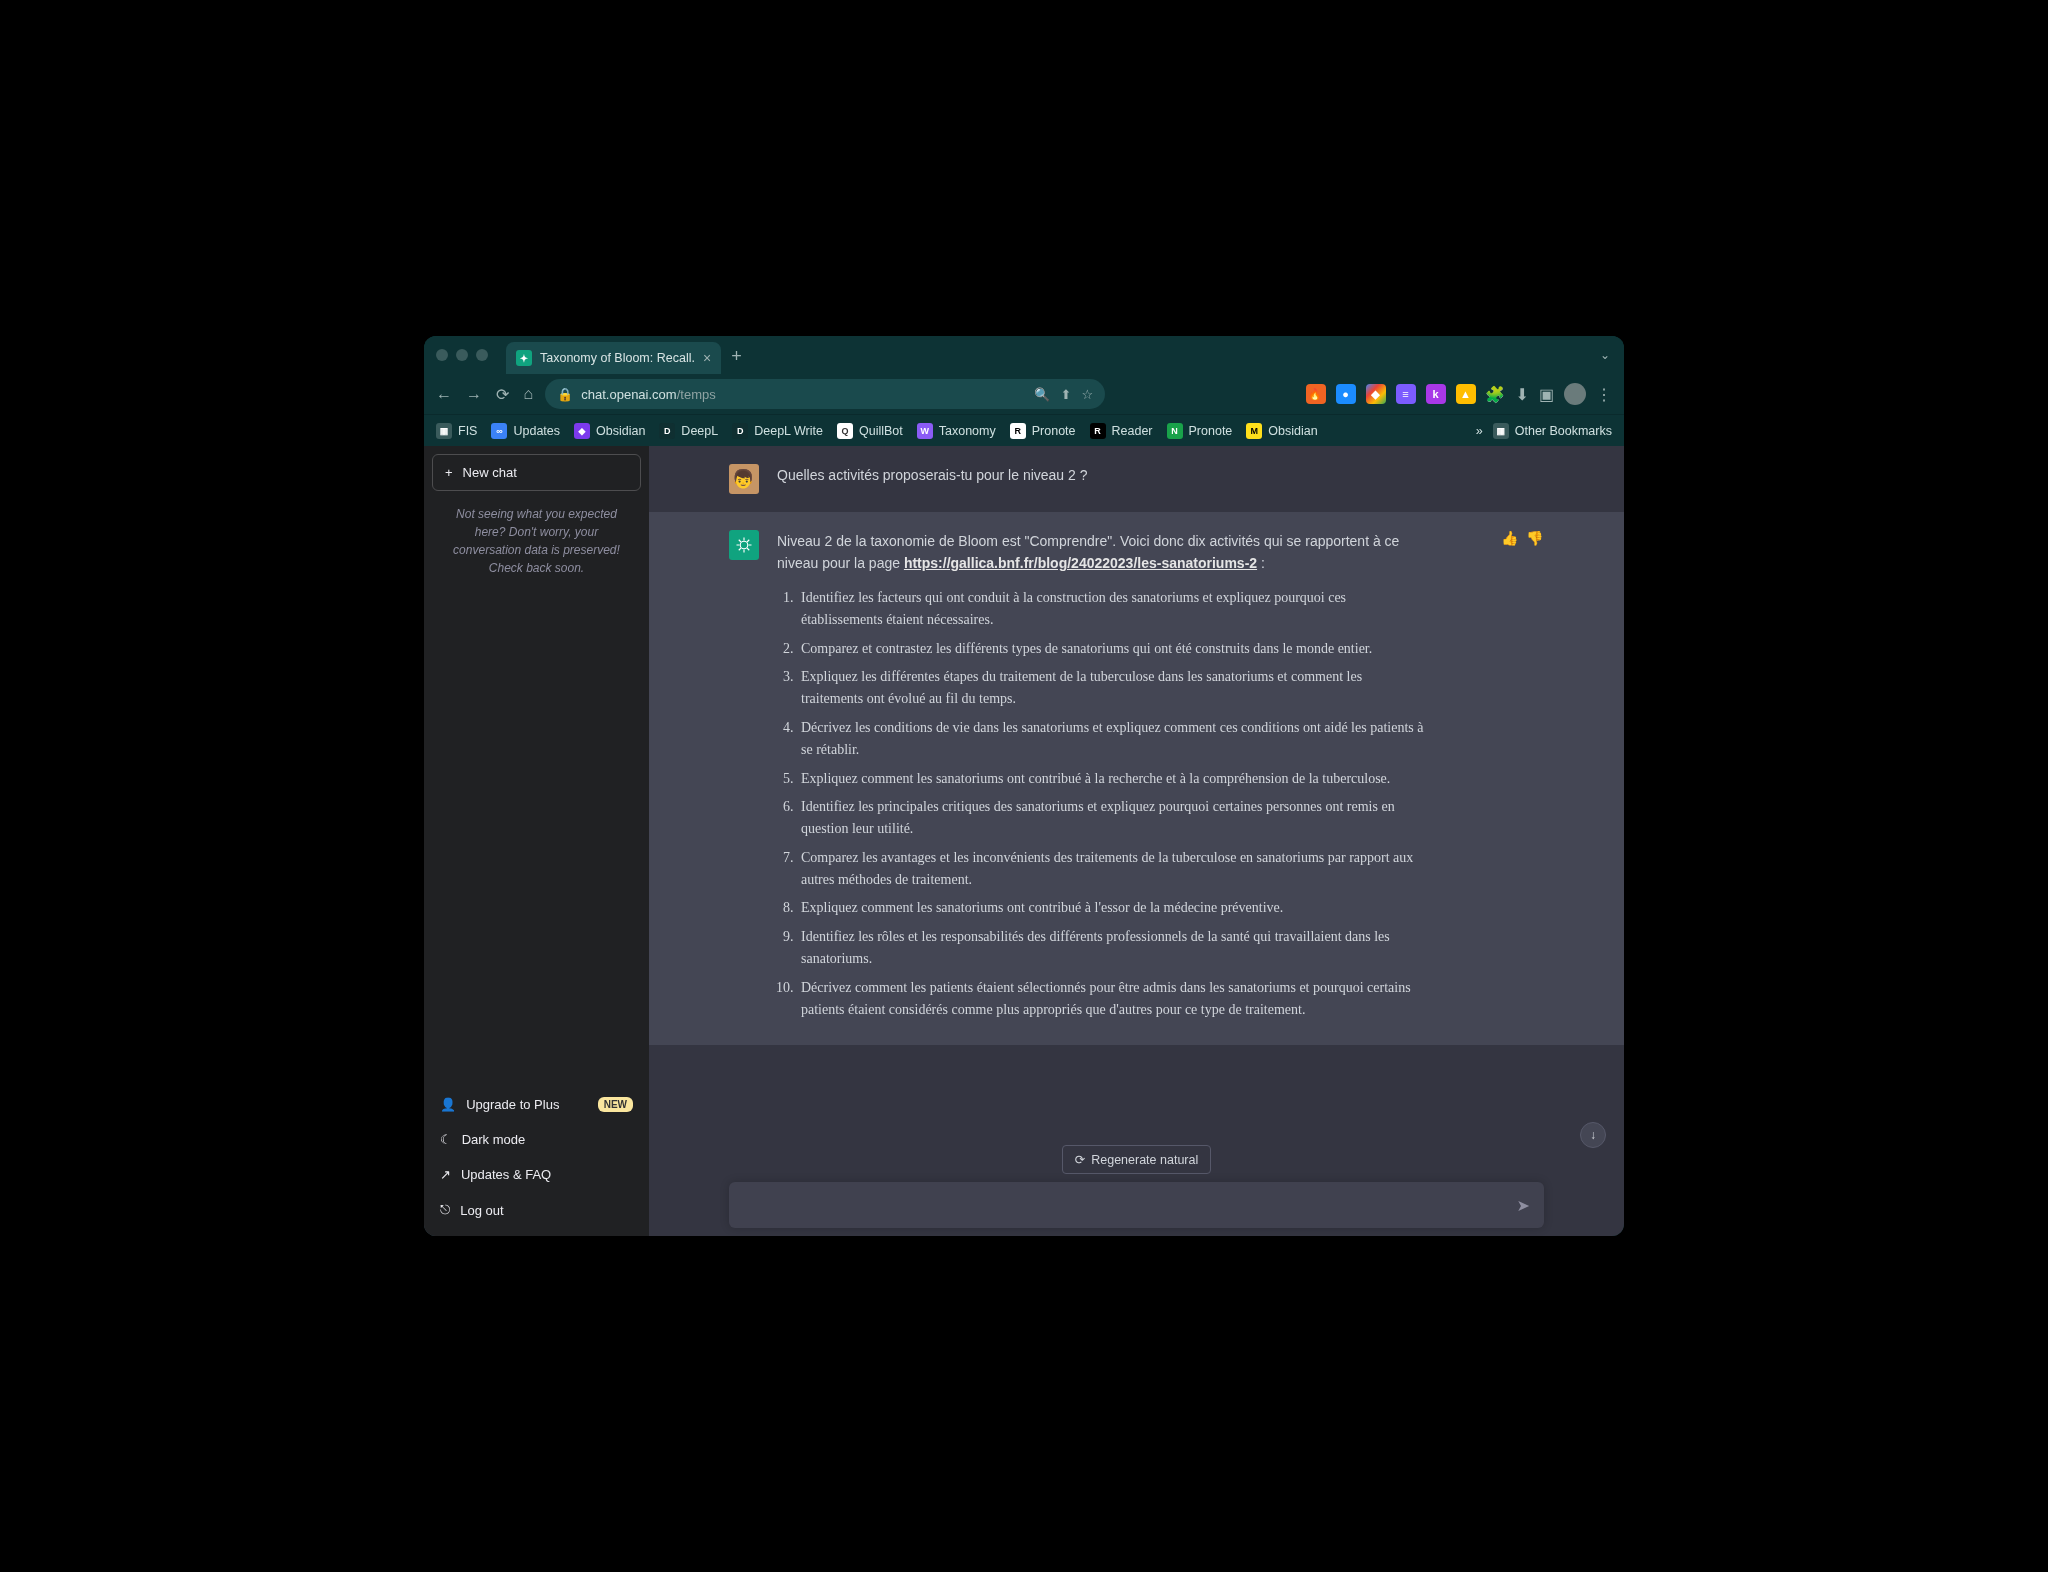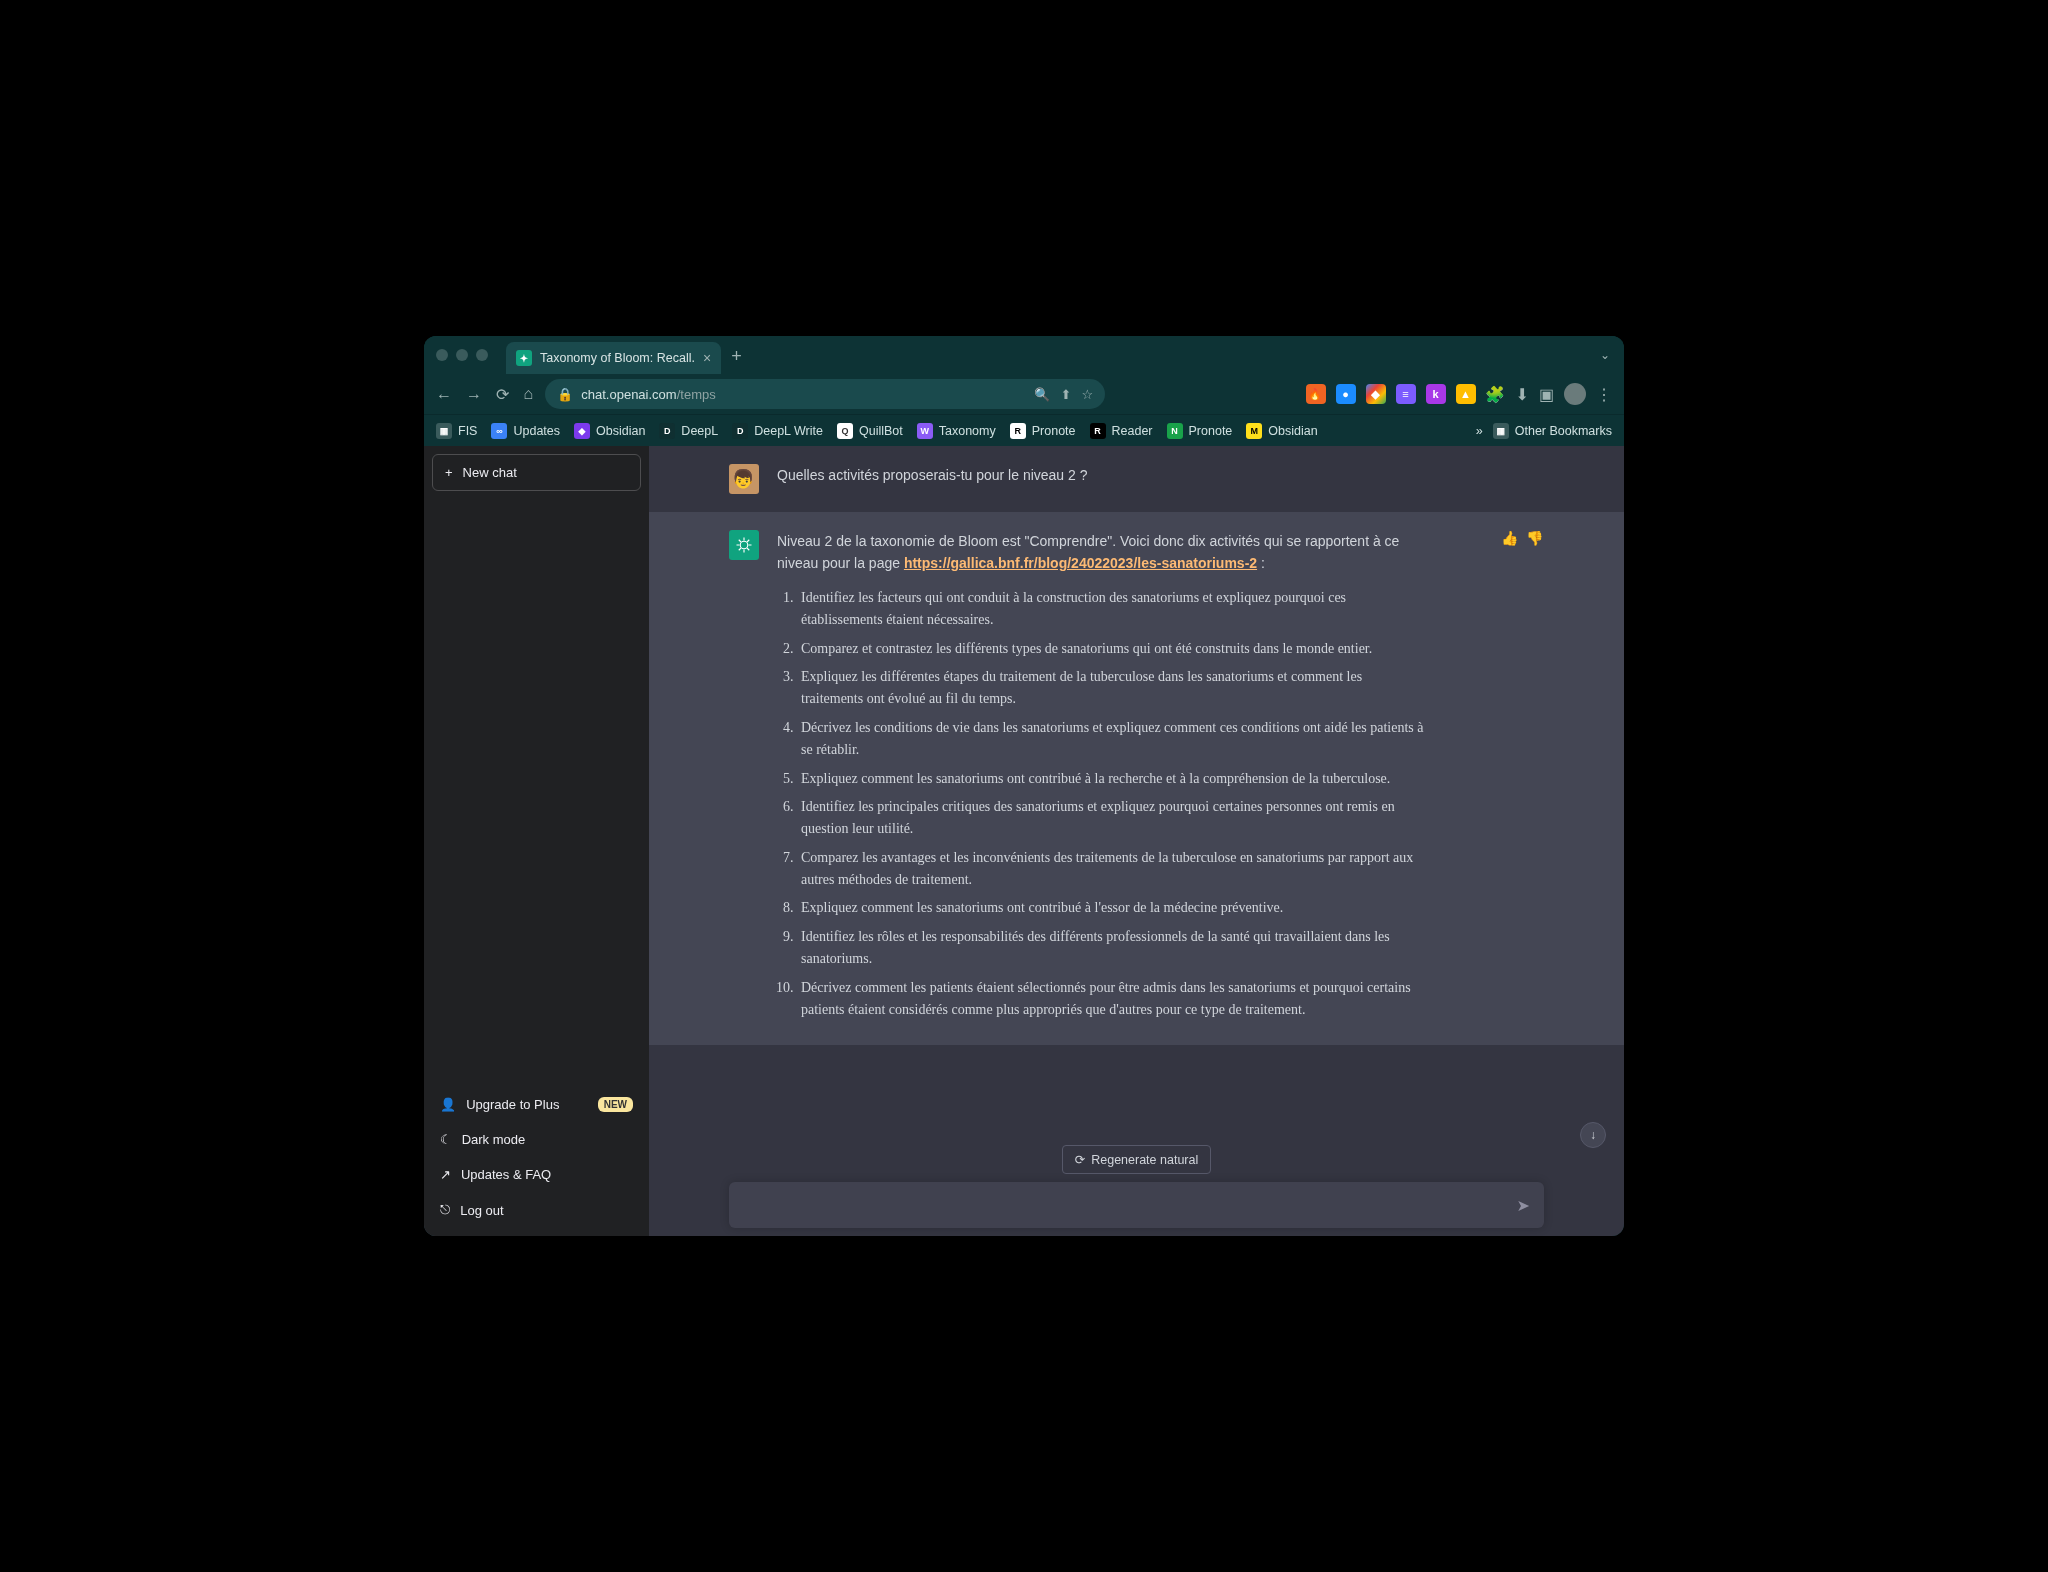--- a/index.html
+++ b/index.html
@@ -38,21 +38,21 @@
 .main { flex:1; display:flex; flex-direction:column; position:relative; overflow:hidden; }
 .chat { flex:1; overflow-y:auto; }
 .msg { display:flex; gap:18px; padding:18px 80px; }
 .msg.user { background:#343541; }
 .msg.ai { background:#444654; position:relative; }
 .avatar { width:30px; height:30px; border-radius:3px; flex-shrink:0; }
 .avatar.u { background:#c69565; font-size:18px; display:flex; align-items:center; justify-content:center; }
 .avatar.a { background:#10a37f; display:flex; align-items:center; justify-content:center; }
 .avatar.a svg { width:18px; height:18px; }
 .content { color:#d1d5db; font-size:14px; line-height:1.6; max-width:650px; }
-.content a { color:#fdba74; text-decoration:underline; font-weight:600; }
+.content a { color:#e5e5e5; text-decoration:underline; font-weight:600; }
 .content ol { margin:12px 0 0 0; padding-left:20px; }
 .content li { margin-bottom:6px; padding-left:4px;font-family:Liberation Serif, serif; }
 .feedback { position:absolute; right:80px; top:18px; display:flex; gap:8px; color:#acacbe; font-size:14px; }
 .regen-row { display:flex; justify-content:center; padding:8px 0; }
 .regen { border:1px solid #565869; border-radius:4px; padding:6px 12px; font-size:12.5px; color:#d1d5db; background:transparent; display:flex; align-items:center; gap:6px; }
 .input-row { padding:0 80px 8px; }
 .inputbox { background:#40414f; border-radius:6px; height:46px; display:flex; align-items:center; padding:0 14px; box-shadow:0 0 10px rgba(0,0,0,.2); }
 .inputbox input { flex:1; background:transparent; border:none; outline:none; color:#fff; font-size:14px; }
 .send { color:#8e8ea0; font-size:16px; }
 .footer { text-align:center; font-size:11px; color:#9a9aa8; padding:6px 0 10px; }
@@ -162,20 +162,21 @@
         </div>
     </div>
   </div>
 
   <div class="app">
     <div class="sidebar">
       <div class="newchat">
         <span>+</span>
         <span>New chat</span>
       </div>
+      <div class="side-note">Not seeing what you expected here? Don't worry, your conversation data is preserved! Check back soon.</div>
       <div class="side-bottom">
         <div class="side-item upgrade">
           <span style="display:flex;gap:10px;align-items:center">
               <span>👤</span>
               <span>Upgrade to Plus</span>
             </span>
           <span class="badge-new">NEW</span>
         </div>
         <div class="side-item">
             <span>☾</span>

